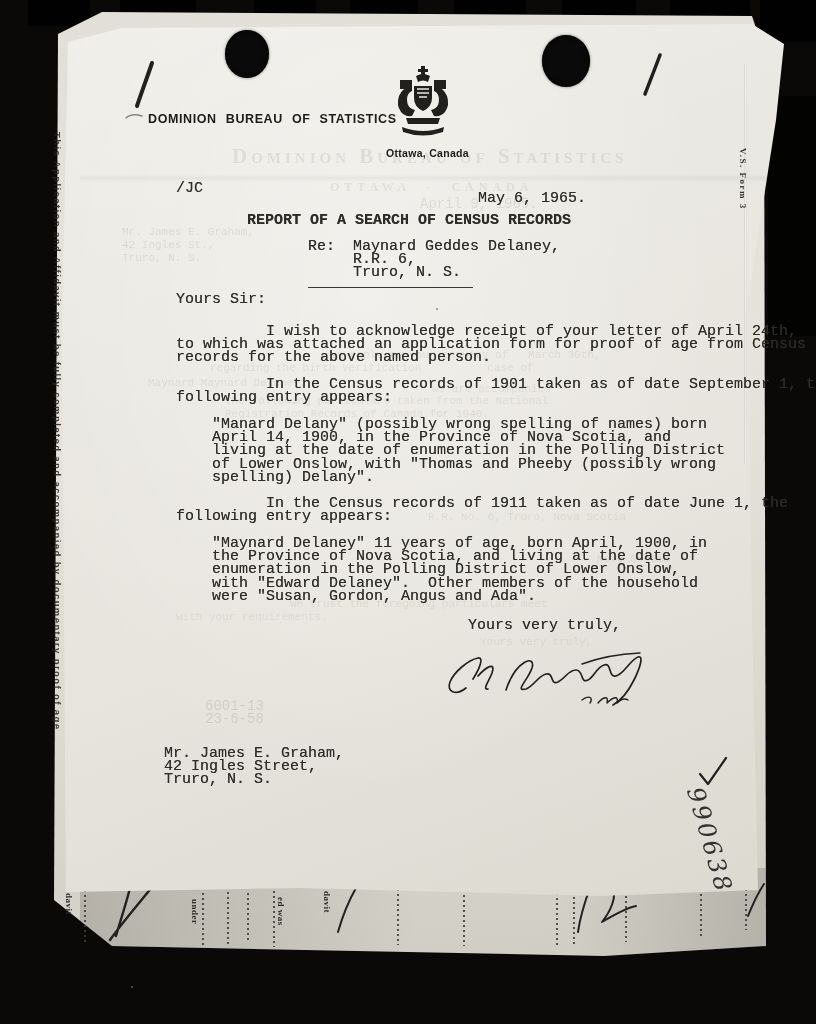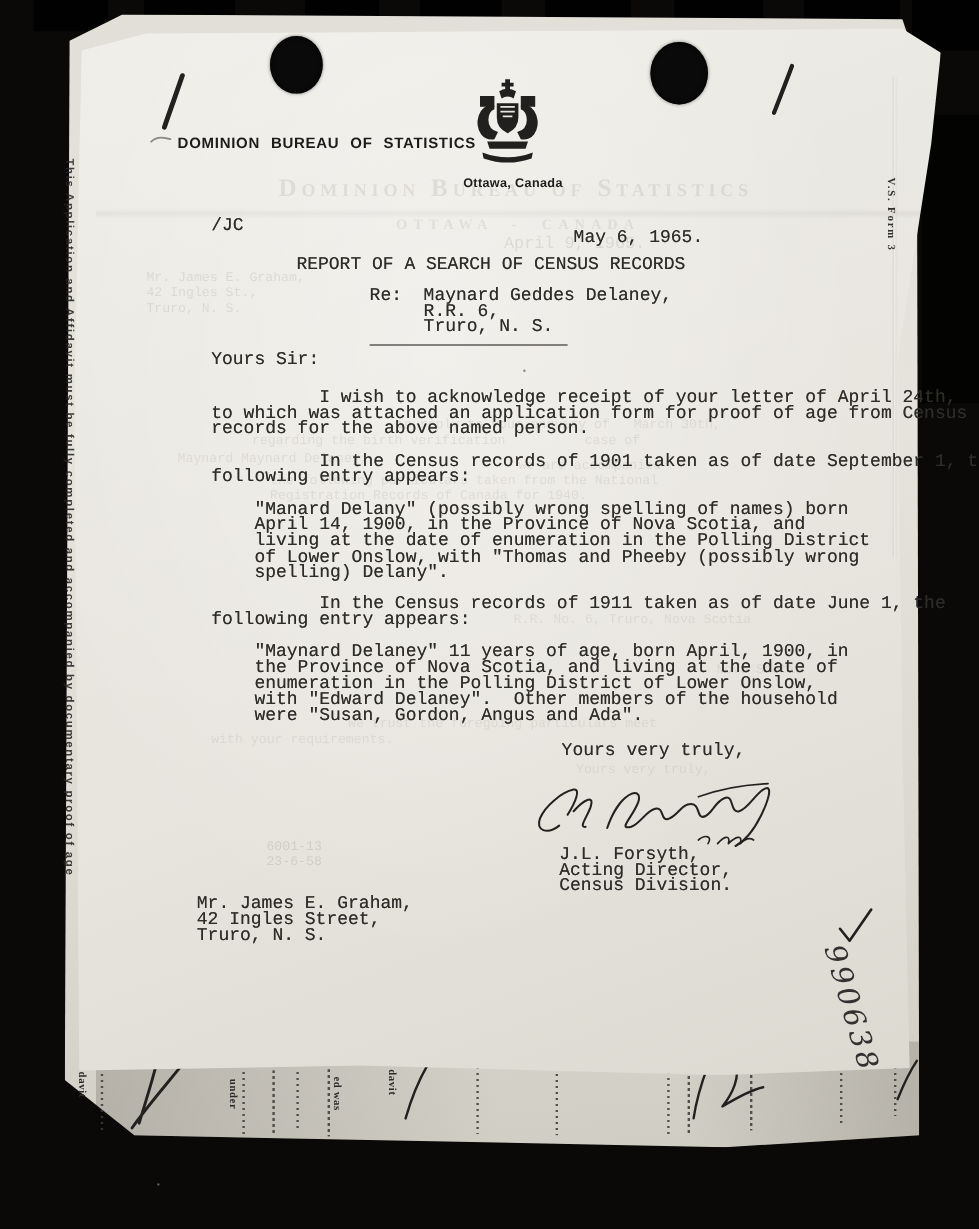--- a/index.html
+++ b/index.html
@@ -22,21 +22,21 @@
       linear-gradient(160deg,#f0eee9 0%,#eae8e2 30%,#e7e4dd 62%,#dcd9d1 100%);
     clip-path:polygon(8px 18px,62px 4px,692px 0px,724px 20px,716px 96px,688px 276px,692px 596px,698px 866px,540px 872px,240px 864px,6px 868px,2px 300px);}
   #paper .crease-r{position:absolute;left:684px;top:40px;width:3px;height:400px;
     background:linear-gradient(to right,rgba(0,0,0,.10),rgba(255,255,255,.25),rgba(0,0,0,.06));}
   #paper .crease-h{position:absolute;left:20px;top:150px;width:690px;height:8px;
     background:linear-gradient(to bottom,rgba(0,0,0,0),rgba(0,0,0,.045),rgba(0,0,0,0));}
   
   .tw{position:absolute;font-family:"Liberation Mono","DejaVu Sans Mono",monospace;
       font-size:15px;line-height:13.2px;color:#2e2c29;white-space:pre;
       text-shadow:0 0 .5px rgba(46,44,41,.7);}
-  .tw.b{font-weight:normal;text-align:center;}
+  .tw.b{font-weight:bold;text-align:center;}
   
   .lh{position:absolute;font-weight:bold;color:#1d1c1b;white-space:pre;}
   .lh-main{font-size:12.5px;letter-spacing:.6px;word-spacing:5px;}
   .lh-city{font-size:10.5px;letter-spacing:.3px;}
   
   .ghost{position:absolute;color:#7d786c;white-space:pre;filter:blur(.4px);}
   .g-serif{font-family:"Liberation Serif",serif;font-variant:small-caps;font-weight:bold;}
   .g-mono{font-family:"Liberation Mono",monospace;}
   
   #left-note{position:absolute;left:52px;top:132px;height:780px;writing-mode:vertical-rl;
@@ -110,21 +110,21 @@
     <div class="crease-r"></div>
     <div class="crease-h"></div>
   </div>
 
   <div class="ghost g-serif" style="left:232px;top:144px;font-size:21px;letter-spacing:4px;opacity:.15">Dominion Bureau of Statistics</div>
   <div class="ghost g-serif" style="left:330px;top:180px;font-size:12px;letter-spacing:5px;opacity:.13">OTTAWA  -  CANADA</div>
   <div class="ghost g-mono" style="left:420px;top:196px;font-size:14px;opacity:.16">April 9, 1965.</div>
   <div class="ghost g-mono" style="left:122px;top:226px;font-size:11px;line-height:13.2px;opacity:.16">Mr. James E. Graham,
 42 Ingles St.,
 Truro, N. S.</div>
-  <div class="ghost g-mono" style="left:222px;top:700px;font-size:11px;line-height:13px;opacity:.2">6001-13
+  <div class="ghost g-mono" style="left:205px;top:700px;font-size:14px;line-height:13px;opacity:.2">6001-13
 23-6-58</div>
   <div class="ghost g-mono" style="left:330px;top:349px;font-size:11px;opacity:.14">in reply to your enquiry of   March 30th,</div>
   <div class="ghost g-mono" style="left:210px;top:362px;font-size:11px;opacity:.14">regarding the birth verification          case of</div>
   <div class="ghost g-mono" style="left:148px;top:377px;font-size:11px;opacity:.14">Maynard Maynard Delaney,</div>
   <div class="ghost g-mono" style="left:432px;top:383px;font-size:11px;opacity:.14">we are accompanied</div>
   <div class="ghost g-mono" style="left:225px;top:395px;font-size:11px;opacity:.14">the following particulars taken from the National</div>
   <div class="ghost g-mono" style="left:225px;top:408px;font-size:11px;opacity:.14">Registration Records of Canada for 1940.</div>
   <div class="ghost g-mono" style="left:428px;top:511px;font-size:11px;opacity:.13">R.R. No. 6, Truro, Nova Scotia</div>
   <div class="ghost g-mono" style="left:597px;top:553px;font-size:11px;opacity:.13">Nova Scotia</div>
   <div class="ghost g-mono" style="left:290px;top:598px;font-size:11px;opacity:.13">We trust the foregoing particulars meet</div>
@@ -190,23 +190,20 @@
     with "Edward Delaney".  Other members of the household
     were "Susan, Gordon, Angus and Ada".</div>
   <div class="tw" style="left:468px;top:619px">Yours very truly,</div>
 
   <svg style="left:432px;top:648px" width="250" height="64" viewBox="0 0 250 64" role="img">
     <path class="ink" stroke-width="1.7" d="M34,40 C24,48 14,44 18,34 C22,24 36,12 46,10 C52,9 48,20 41,31 M46,28 C54,19 64,13 60,25 C57,33 50,42 56,41"></path>
     <path class="ink" stroke-width="1.7" d="M74,42 C84,12 104,6 100,20 C96,32 82,44 94,41 C102,38 106,28 114,26 C122,24 118,38 126,34 C134,30 136,22 144,22 C152,22 148,36 156,32 C162,29 164,20 172,17 C180,14 176,30 184,28 C192,26 198,12 206,9 C212,7 208,20 202,32 C197,42 190,52 181,57"></path>
     <path class="ink" stroke-width="1.4" d="M150,16 C166,10 186,6 208,5"></path>
     <path class="ink" stroke-width="1.4" d="M150,52 C156,47 162,49 158,55 M166,55 C171,49 177,47 175,55 C181,49 187,47 185,55 C189,51 193,50 196,52"></path>
   </svg>
-  <div class="tw" style="left:466px;top:706px">J.L. Forsyth,
-Acting Director,
-Census Division.</div>
   <div class="tw" style="left:164px;top:747px">Mr. James E. Graham,
 42 Ingles Street,
 Truro, N. S.</div>
 
   <div id="left-note">This Application and Affidavit must be fully completed and accompanied by documentary proof of age</div>
   <div id="form-code">V.S. Form 3</div>
   <svg style="left:696px;top:754px" width="34" height="36" viewBox="0 0 34 36">
     <path class="ink" stroke-width="2.2" d="M4,20 L12,30 L30,4"></path>
   </svg>
   <div id="file-number">990638</div>

